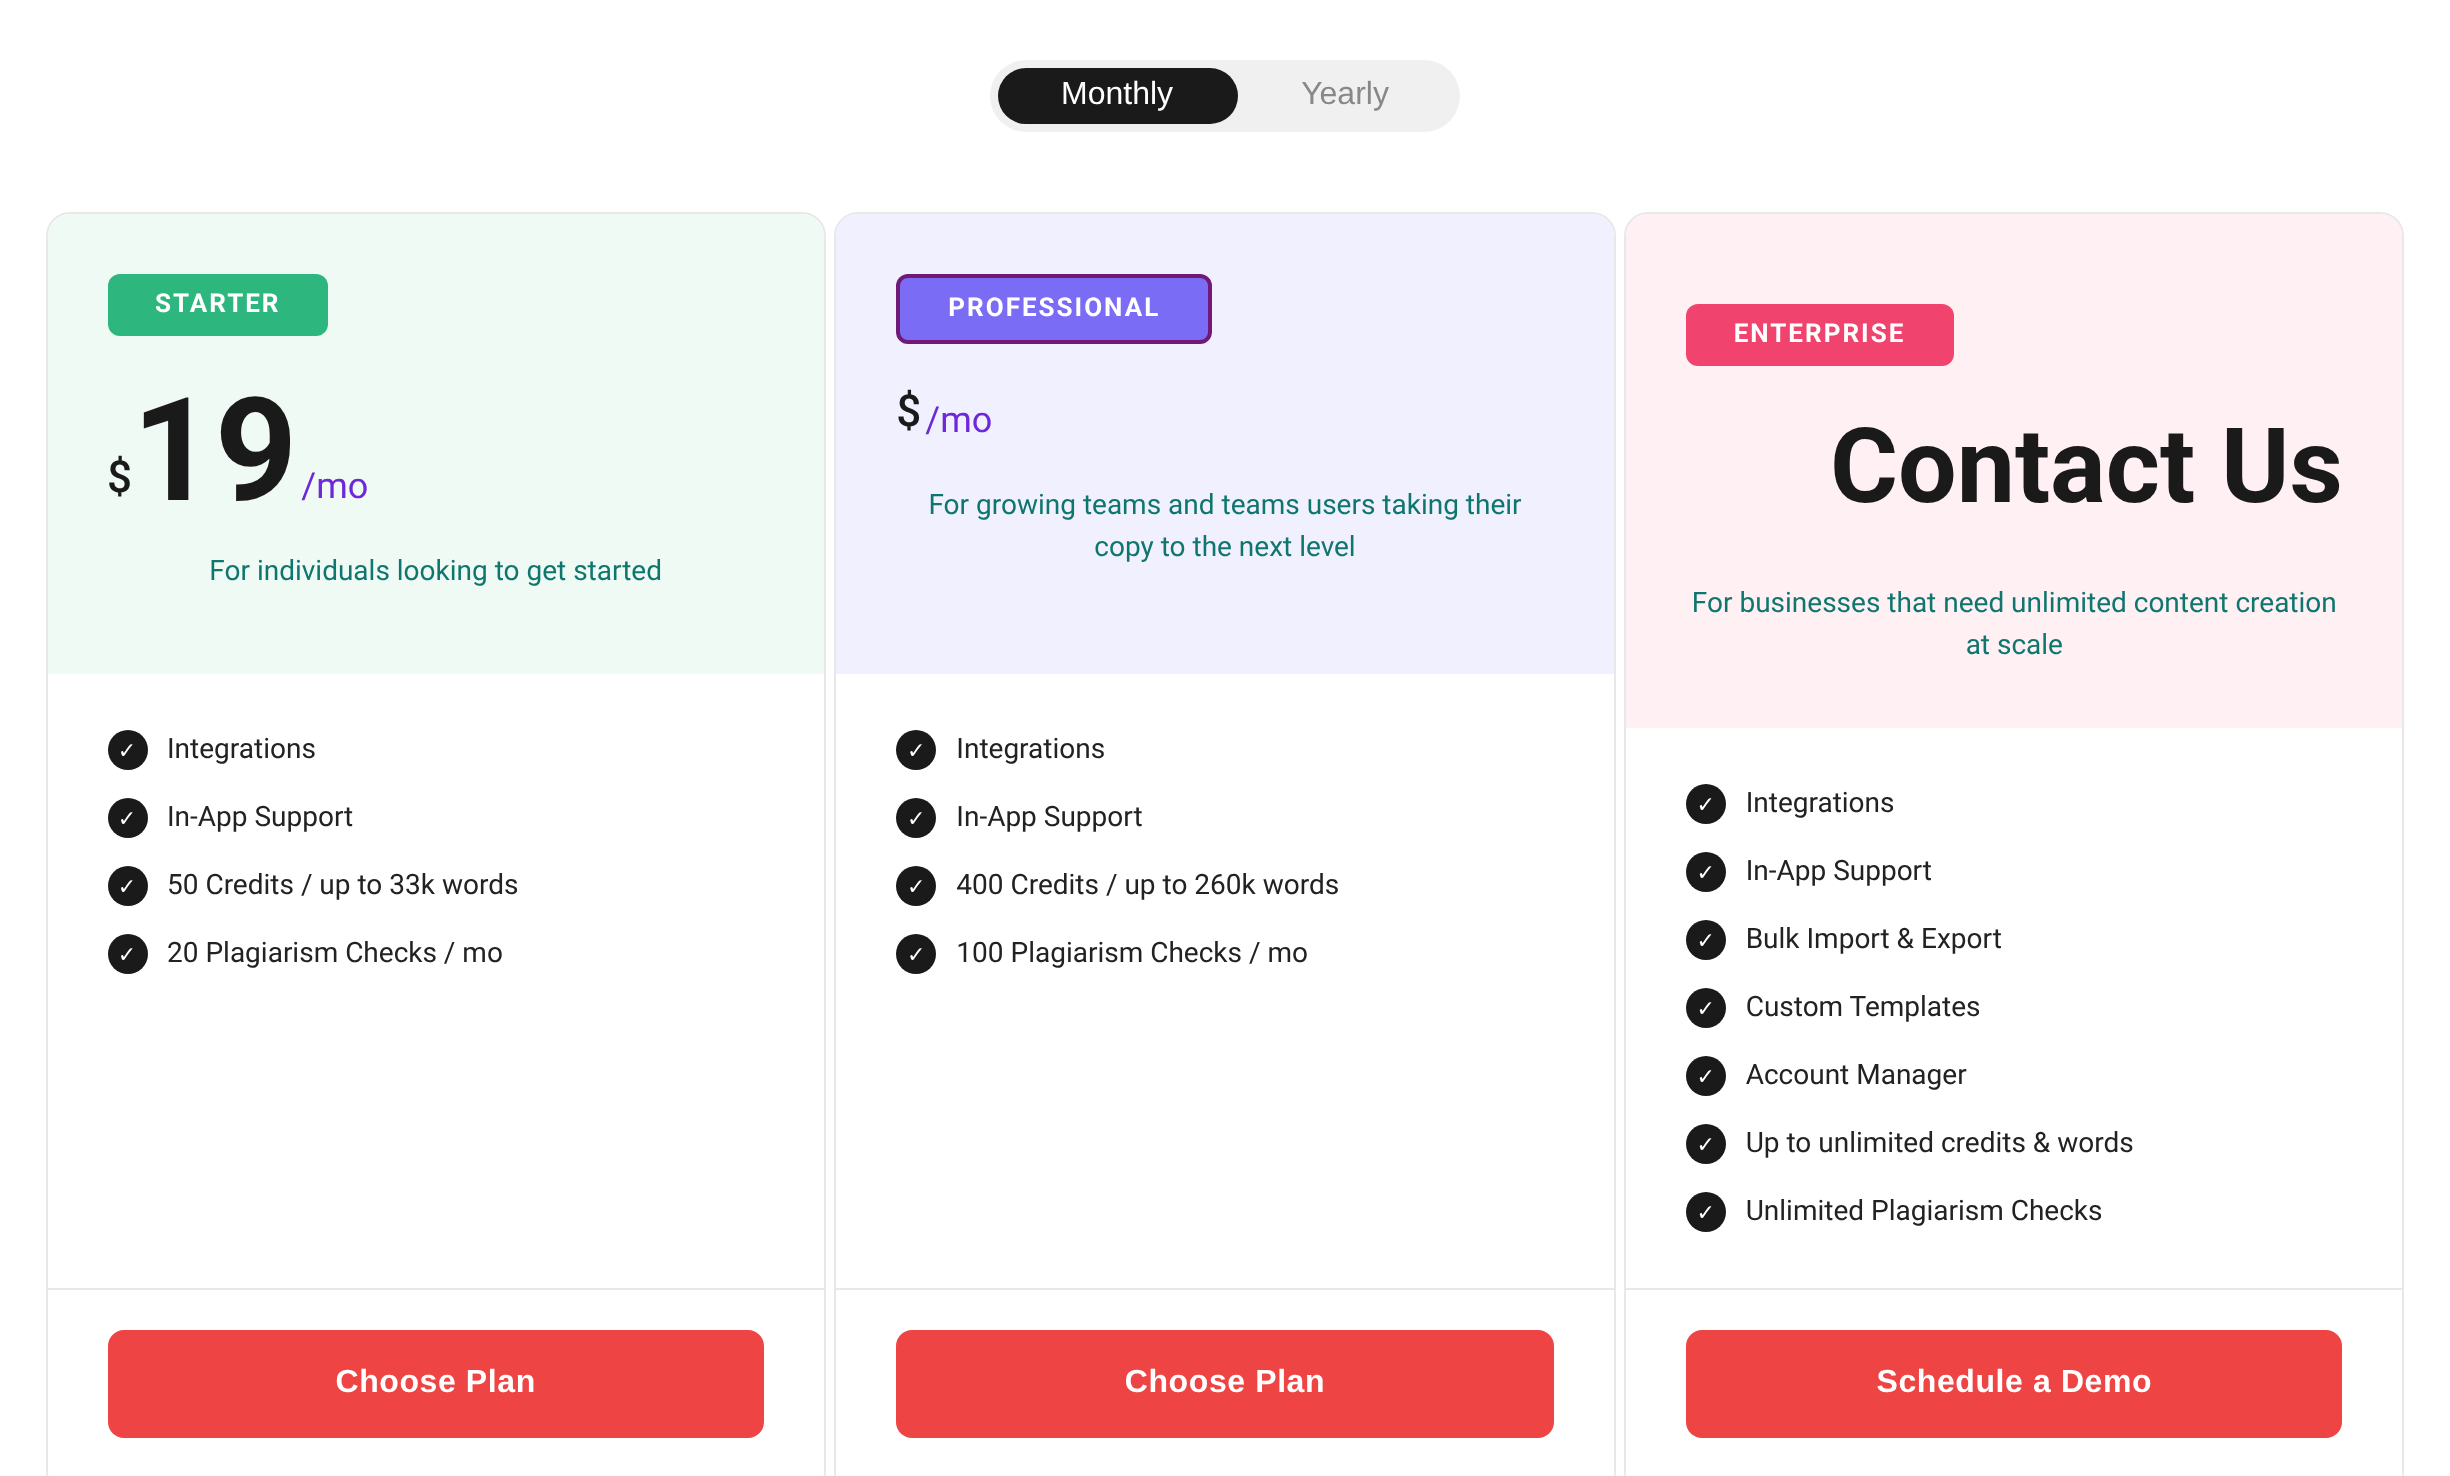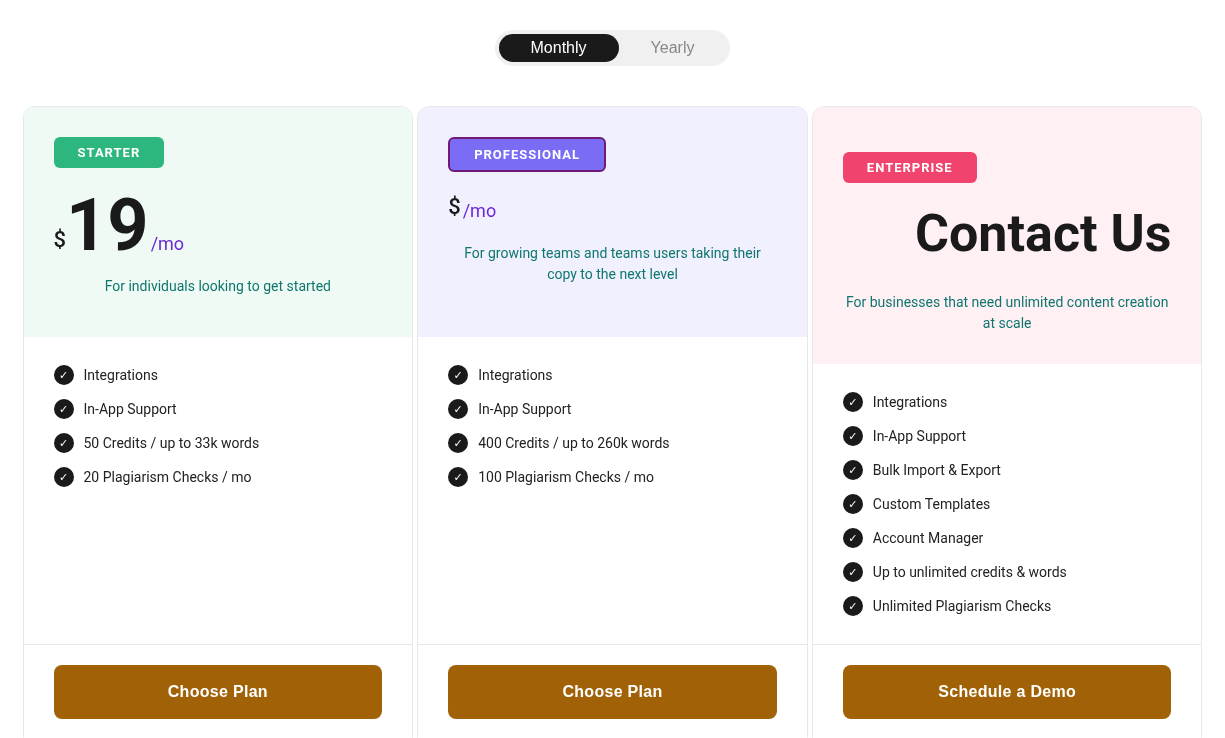--- a/index.html
+++ b/index.html
@@ -181,21 +181,21 @@
 
     .cta-button {
       width: 100%;
       padding: 18px;
       border-radius: 8px;
       border: none;
       font-size: 16px;
       font-weight: 600;
       cursor: pointer;
       color: #fff;
-      background: #a16207;
+      background: #ef4444;
       letter-spacing: 0.3px;
     }
   </style>
 </head>
 <body>
 
 <div class="billing-toggle">
   <div class="toggle-container">
     <button class="toggle-btn active">Monthly</button>
     <button class="toggle-btn inactive">Yearly</button>

